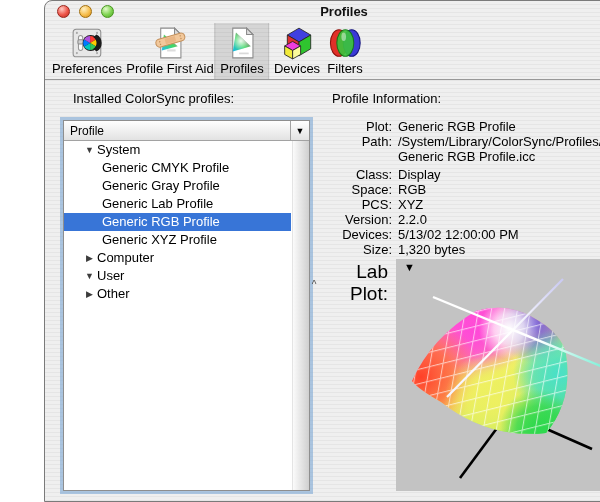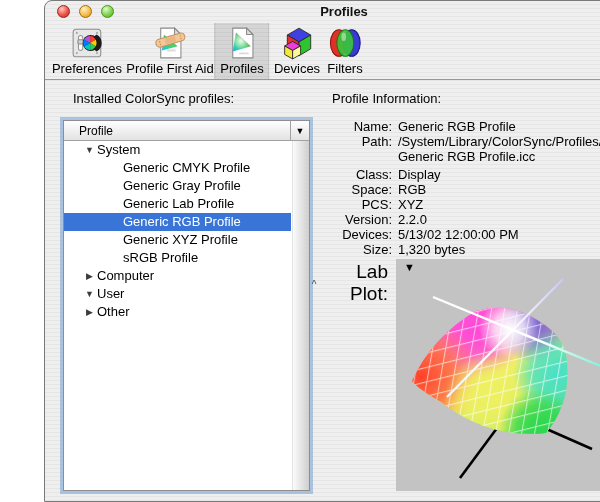--- a/index.html
+++ b/index.html
@@ -23,27 +23,27 @@
   
   .toolbar{position:absolute;left:0;top:22px;right:0;height:56px;border-bottom:1px solid #989898;}
   .tb-item{position:absolute;top:0;height:56px;transform:translateX(-50%);display:flex;flex-direction:column;align-items:center;padding:3px 6px 0 6px;box-sizing:border-box;}
   .tb-item.selected{background:rgba(0,0,0,0.105);box-shadow:inset 1px 0 0 rgba(0,0,0,0.12),inset -1px 0 0 rgba(0,0,0,0.12);}
   .tb-icon{width:34px;height:34px;display:block;}
   .tb-label{font-size:13px;margin-top:1px;white-space:nowrap;}
   
   .heading{position:absolute;font-size:13px;}
   
   .list-box{position:absolute;left:18px;top:119px;width:247px;height:371px;box-sizing:border-box;background:#fff;border:1px solid #8e8e8e;box-shadow:0 0 0 3px rgba(134,173,214,0.66);}
-  .list-header{position:absolute;left:0;top:0;right:0;height:20px;display:flex;align-items:center;background:linear-gradient(#ffffff,#e2e2e2);border-bottom:1px solid #a2a2a2;box-sizing:border-box;font-size:12px;padding-left:9px;}
+  .list-header{position:absolute;left:0;top:0;right:0;height:20px;display:flex;align-items:center;background:linear-gradient(#ffffff,#e2e2e2);border-bottom:1px solid #a2a2a2;box-sizing:border-box;font-size:12px;}
   .list-header-title{padding-left:6px;flex:1;}
   .header-menu-btn{width:19px;height:100%;border-left:1px solid #a2a2a2;background:linear-gradient(#ffffff,#e2e2e2);display:flex;align-items:center;justify-content:center;font-size:9px;color:#000;box-sizing:border-box;}
   .list-body{position:absolute;left:0;top:20px;right:0;bottom:0;overflow:hidden;}
   .scroll-track{position:absolute;right:0;top:0;bottom:0;width:17px;background:linear-gradient(to right,#fbfbfb,#cfcfcf);border-left:1px solid #e4e4e4;box-sizing:border-box;}
   .tree-row{height:18px;line-height:18px;font-size:13px;position:relative;margin-right:18px;white-space:nowrap;padding-left:33px;}
-  .tree-row.lvl1{padding-left:59px;}
+  .tree-row.lvl1{padding-left:38px;}
   .tree-row .disc{position:absolute;left:19px;top:0;width:13px;text-align:center;font-size:9px;color:#3c3c3c;}
   .tree-row.selected{background:#3875D7;color:#fff;}
   .splitter-caret{position:absolute;left:263px;top:278px;width:12px;text-align:center;font-size:10px;color:#4a4a4a;}
   
   .info-fields{position:absolute;left:287px;top:118px;width:300px;}
   .field-row{display:flex;font-size:13px;line-height:15px;}
   .field-row.gap{margin-top:3px;}
   .field-label{width:60px;text-align:right;flex:none;}
   .field-value{margin-left:6px;white-space:pre-line;}
   .plot-label{position:absolute;left:287px;top:260px;width:56px;text-align:right;font-size:19px;}
@@ -172,33 +172,32 @@
           <span>▼</span>
         </span>
     </div>
     <div class="list-body">
       <div class="tree-row"><span class="disc">▼</span><span>System</span></div>
       <div class="tree-row lvl1"><span>Generic CMYK Profile</span></div>
       <div class="tree-row lvl1"><span>Generic Gray Profile</span></div>
       <div class="tree-row lvl1"><span>Generic Lab Profile</span></div>
       <div class="tree-row lvl1 selected"><span>Generic RGB Profile</span></div>
       <div class="tree-row lvl1"><span>Generic XYZ Profile</span></div>
-      <div class="tree-row lvl1"><span>sRGB Profile</span></div>
       <div class="tree-row"><span class="disc">▶</span><span>Computer</span></div>
       <div class="tree-row"><span class="disc">▼</span><span>User</span></div>
       <div class="tree-row"><span class="disc">▶</span><span>Other</span></div>
       <div class="scroll-track"></div>
     </div>
   </div>
 
   <div class="splitter-caret">^</div>
 
   <div class="info-fields">
     <div class="field-row">
-        <span class="field-label">Name:</span>
+        <span class="field-label">Plot:</span>
         <span class="field-value">Generic RGB Profile</span>
       </div>
     <div class="field-row">
         <span class="field-label">Path:</span>
         <span class="field-value">/System/Library/ColorSync/Profiles/
 Generic RGB Profile.icc</span>
       </div>
     <div class="field-row gap">
         <span class="field-label">Class:</span>
         <span class="field-value">Display</span>

